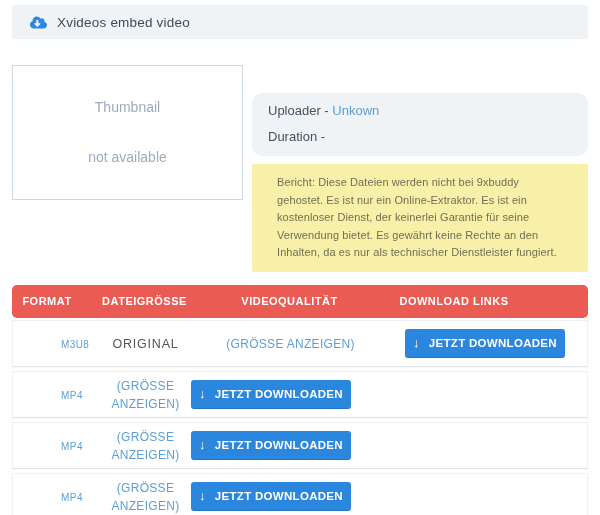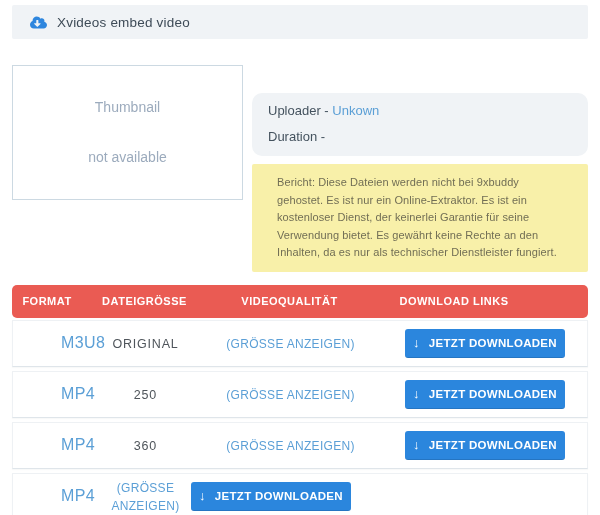--- a/index.html
+++ b/index.html
@@ -80,21 +80,21 @@
     display: grid;
     grid-template-columns: 70px 125px 165px 1fr;
     align-items: center;
     border: 1px solid #eef1f4;
     border-bottom: 1px solid var(--row-border);
     box-shadow: 0 1px 1px rgba(120,130,140,0.05);
     margin-bottom: 4px;
   }
   .trow .cell { text-align: center; }
   .fmt-link {
-    color: var(--link-blue); font-size: 16px; letter-spacing: 0.4px;
+    color: var(--link-blue); font-size: 10px; letter-spacing: 0.4px;
     text-decoration: none; cursor: pointer; margin-left: 48px;
   }
   .quality { color: var(--quality-color); font-size: 12.5px; letter-spacing: 0.8px; }
   .size-link {
     color: var(--link-blue); font-size: 12px; letter-spacing: 0.3px;
     text-decoration: none; cursor: pointer;
   }
   .dl-btn {
     justify-self: end;
     margin-right: 22px;
@@ -155,31 +155,29 @@
       <div class="cell"><span class="quality">ORIGINAL</span></div>
       <div class="cell"><a class="size-link">(GRÖSSE ANZEIGEN)</a></div>
       <button class="dl-btn">
         <span class="arr">↓</span>
         <span>JETZT DOWNLOADEN</span>
       </button>
     </div>
 
     <div class="trow">
       <div class="cell"><a class="fmt-link">MP4</a></div>
-      <div class="cell"><span class="quality">250</span></div>
-      <div class="cell"><a class="size-link">(GRÖSSE ANZEIGEN)</a></div>
-      <button class="dl-btn">
-        <span class="arr">↓</span>
-        <span>JETZT DOWNLOADEN</span>
-      </button>
-    </div>
-
-    <div class="trow">
-      <div class="cell"><a class="fmt-link">MP4</a></div>
-      <div class="cell"><span class="quality">360</span></div>
+      <div class="cell"><a class="size-link">(GRÖSSE ANZEIGEN)</a></div>
+      <button class="dl-btn">
+        <span class="arr">↓</span>
+        <span>JETZT DOWNLOADEN</span>
+      </button>
+    </div>
+
+    <div class="trow">
+      <div class="cell"><a class="fmt-link">MP4</a></div>
       <div class="cell"><a class="size-link">(GRÖSSE ANZEIGEN)</a></div>
       <button class="dl-btn">
         <span class="arr">↓</span>
         <span>JETZT DOWNLOADEN</span>
       </button>
     </div>
 
     <div class="trow">
       <div class="cell"><a class="fmt-link">MP4</a></div>
       <div class="cell"><a class="size-link">(GRÖSSE ANZEIGEN)</a></div>

